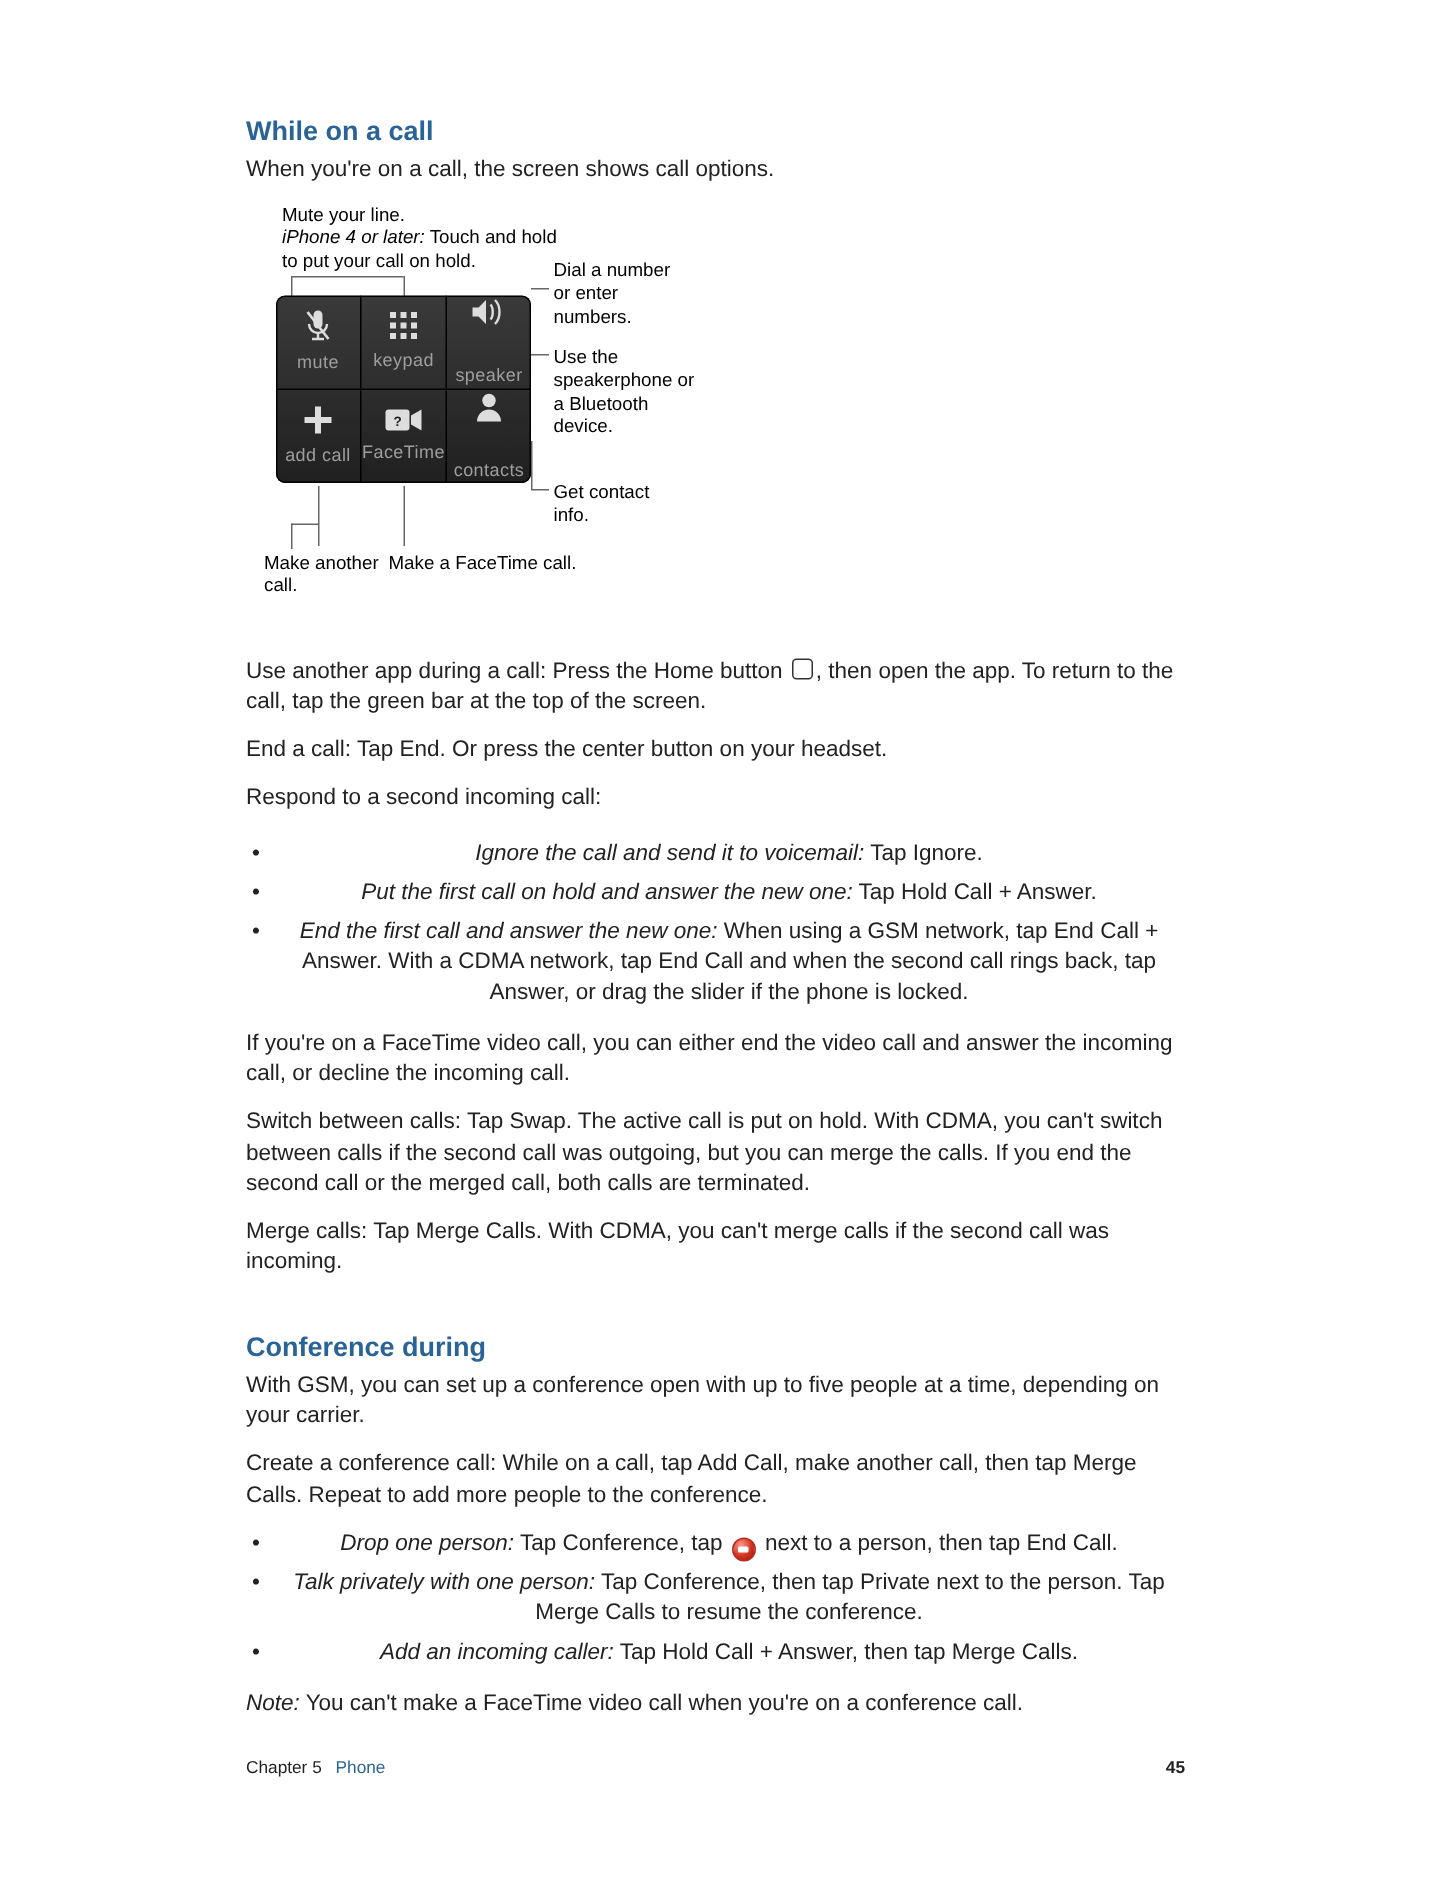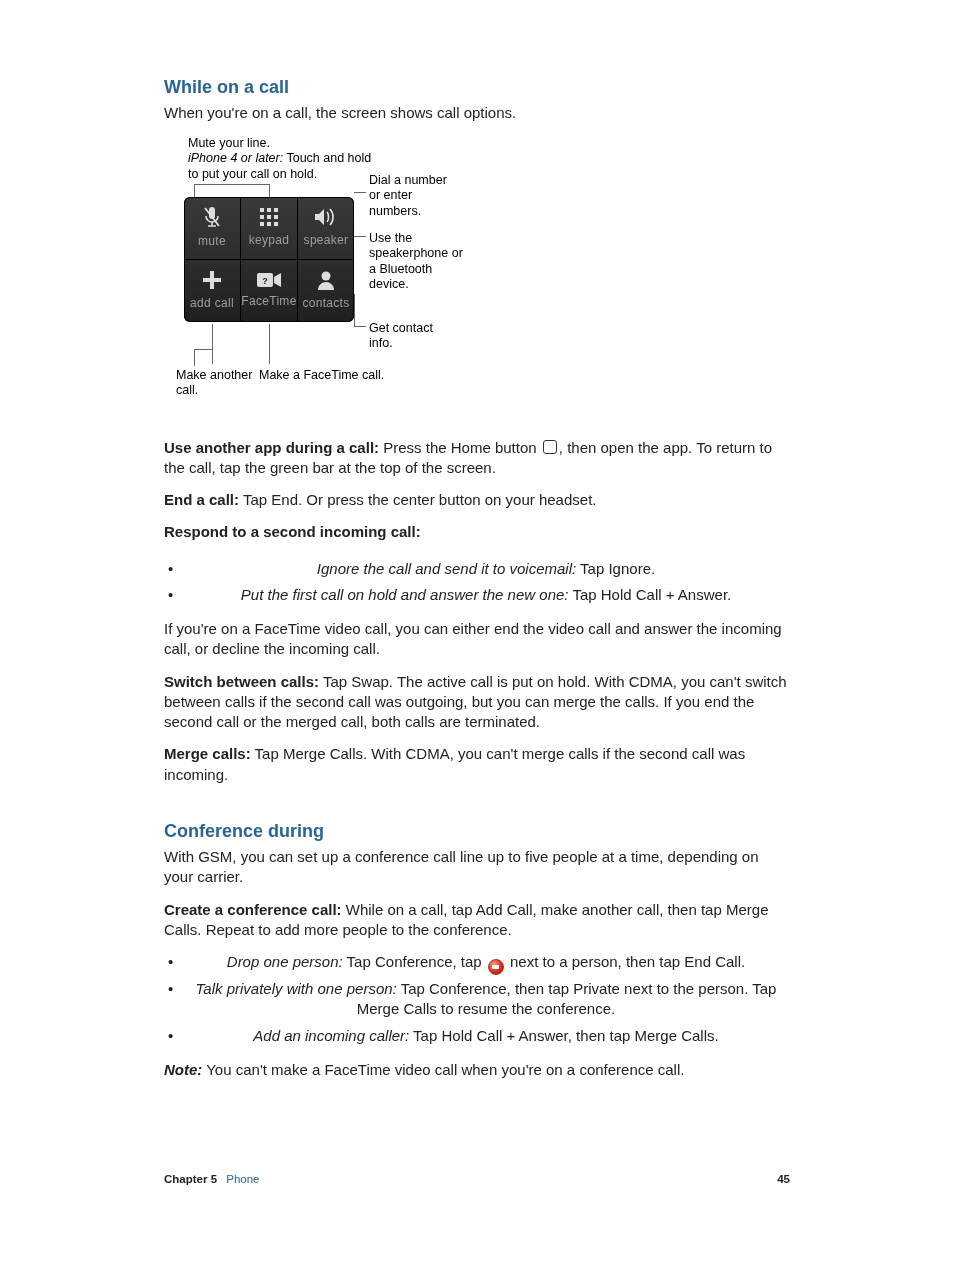--- a/index.html
+++ b/index.html
@@ -61,21 +61,21 @@
     height: 62px;
     border-right: 1px solid #000;
     border-bottom: 1px solid #000;
     display: flex;
     flex-direction: column;
     align-items: center;
     justify-content: center;
     gap: 4px;
   }
   .row:last-child .cell { border-bottom: none; }
-  .cell:last-child { border-right: none; }
+  .cell:last-child { border-right: none; justify-content: space-between; }
   .cell .label {
     font-size: 12px;
     color: #9e9e9e;
     letter-spacing: .3px;
   }
   .cell svg { display: block; }
 
   
   .lead {
     position: absolute;
@@ -96,21 +96,21 @@
   ul.bullets li::before {
     content: "•";
     position: absolute;
     left: -14px;
     top: 0;
     font-style: normal;
   }
   ul.bullets li .lead-in { font-style: italic; }
   ul.bullets li .body { font-style: normal; }
 
-  .bold { font-weight: 700; }
+  .bold { font-weight: 400; }
   .ital { font-style: italic; }
 
   .home-btn {
     display: inline-block;
     width: 12px; height: 12px;
     border: 1.5px solid #333;
     border-radius: 3px;
     position: relative;
     top: 1px;
     margin: 0 2px;
@@ -136,21 +136,21 @@
 
   .footer {
     position: absolute;
     left: 164px;
     right: 164px;
     bottom: 80px;
     display: flex;
     justify-content: space-between;
     font-size: 11.5px;
   }
-  .footer .chapter { font-weight: 700; }
+  .footer .chapter { font-weight: 400; }
   .footer .chlabel { color: var(--blue); font-weight: 400; margin-left: 6px; }
   .footer .pg { font-weight: 600; }
 
   .spacer-top { height: 22px; }
 </style>
 </head>
 <body>
 
 <div class="page">
 
@@ -261,35 +261,38 @@
 
   <p class="bold" style="margin-bottom:16px;">Respond to a second incoming call:</p>
 
   <ul class="bullets">
     <li>
       <span class="lead-in">Ignore the call and send it to voicemail:</span><span class="body">  Tap Ignore.</span>
     </li>
     <li>
       <span class="lead-in">Put the first call on hold and answer the new one:</span><span class="body">  Tap Hold Call + Answer.</span>
     </li>
+    <li>
+      <span class="lead-in">End the first call and answer the new one:</span><span class="body">  When using a GSM network, tap End Call + Answer. With a CDMA network, tap End Call and when the second call rings back, tap Answer, or drag the slider if the phone is locked.</span>
+    </li>
   </ul>
 
   <p>If you're on a FaceTime video call, you can either end the video call and answer the incoming call, or decline the incoming call.</p>
 
   <p>
     <span class="bold">Switch between calls:</span><span>  Tap Swap. The active call is put on hold. With CDMA, you can't switch between calls if the second call was outgoing, but you can merge the calls. If you end the second call or the merged call, both calls are terminated.</span>
   </p>
 
   <p>
     <span class="bold">Merge calls:</span><span>  Tap Merge Calls. With CDMA, you can't merge calls if the second call was incoming.</span>
   </p>
 
   <div class="spacer-top"></div>
   <h2 class="section">Conference during</h2>
-  <p>With GSM, you can set up a conference call line up to five people at a time, depending on your carrier.</p>
+  <p>With GSM, you can set up a conference open with up to five people at a time, depending on your carrier.</p>
 
   <p>
     <span class="bold">Create a conference call:</span><span>  While on a call, tap Add Call, make another call, then tap Merge Calls. Repeat to add more people to the conference.</span>
   </p>
 
   <ul class="bullets">
     <li>
       <span class="lead-in">Drop one person:</span><span class="body">  Tap Conference, tap </span><span class="body"><span class="red-circle"></span></span><span class="body"> next to a person, then tap End Call.</span>
     </li>
     <li>

